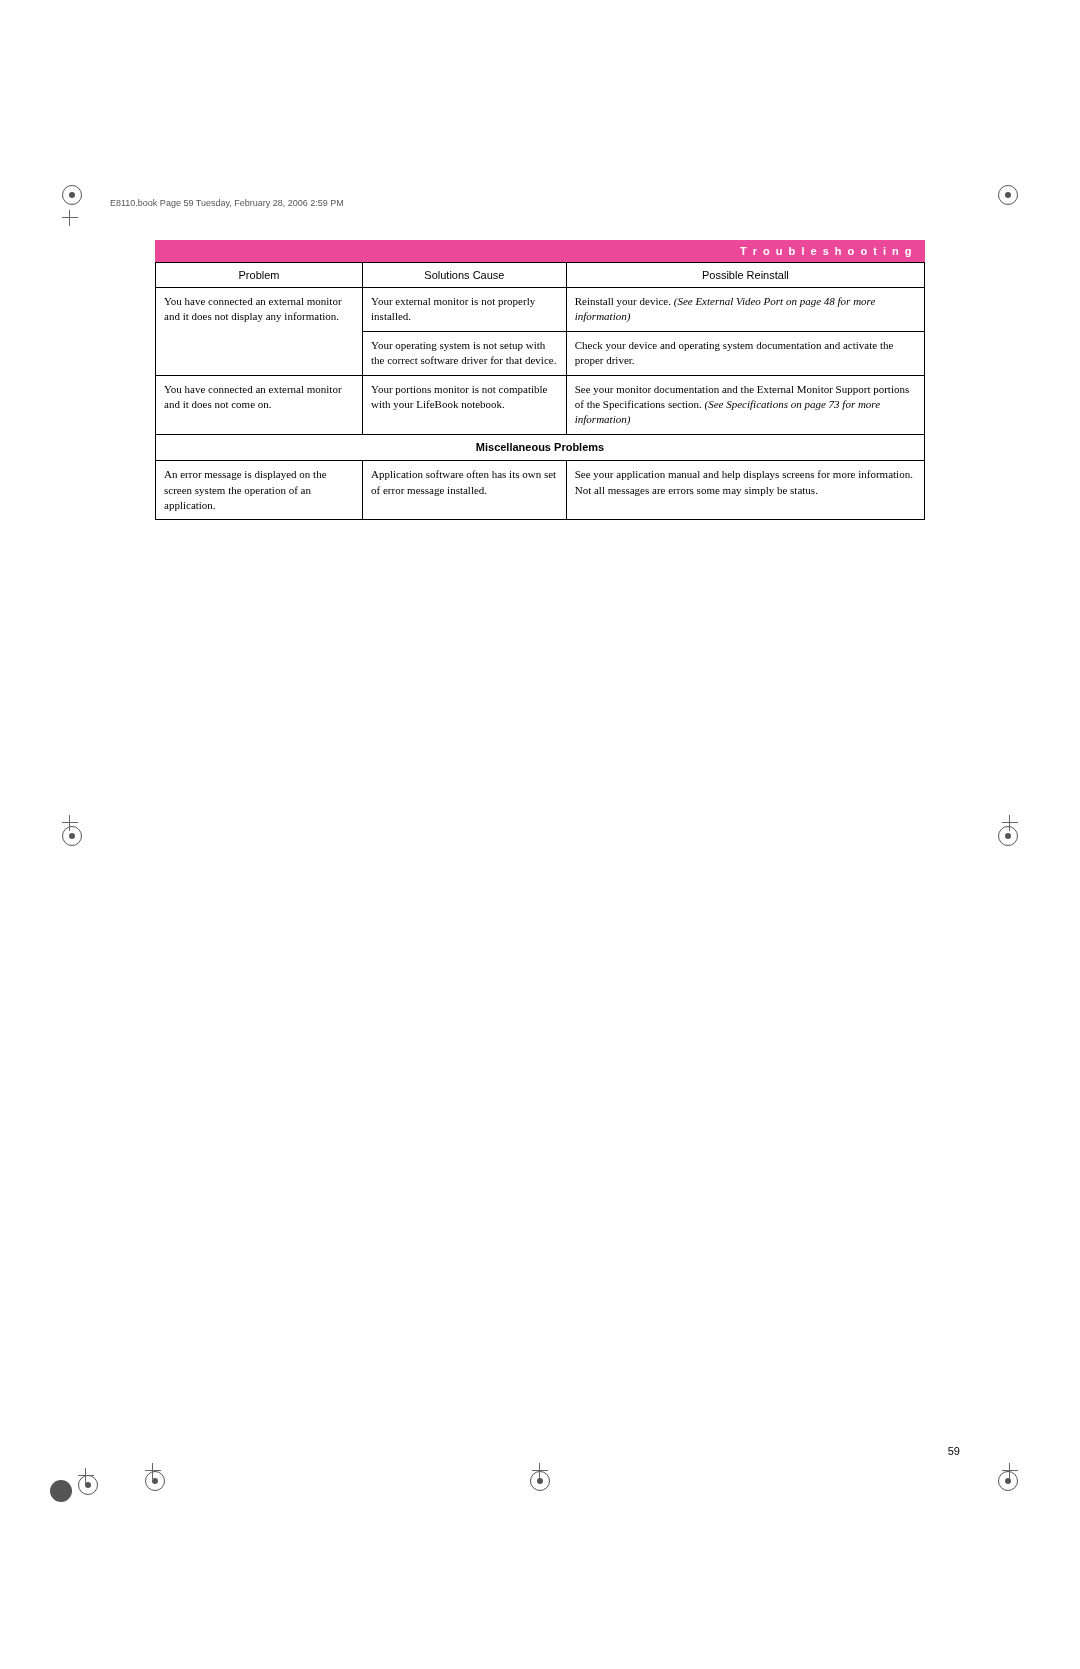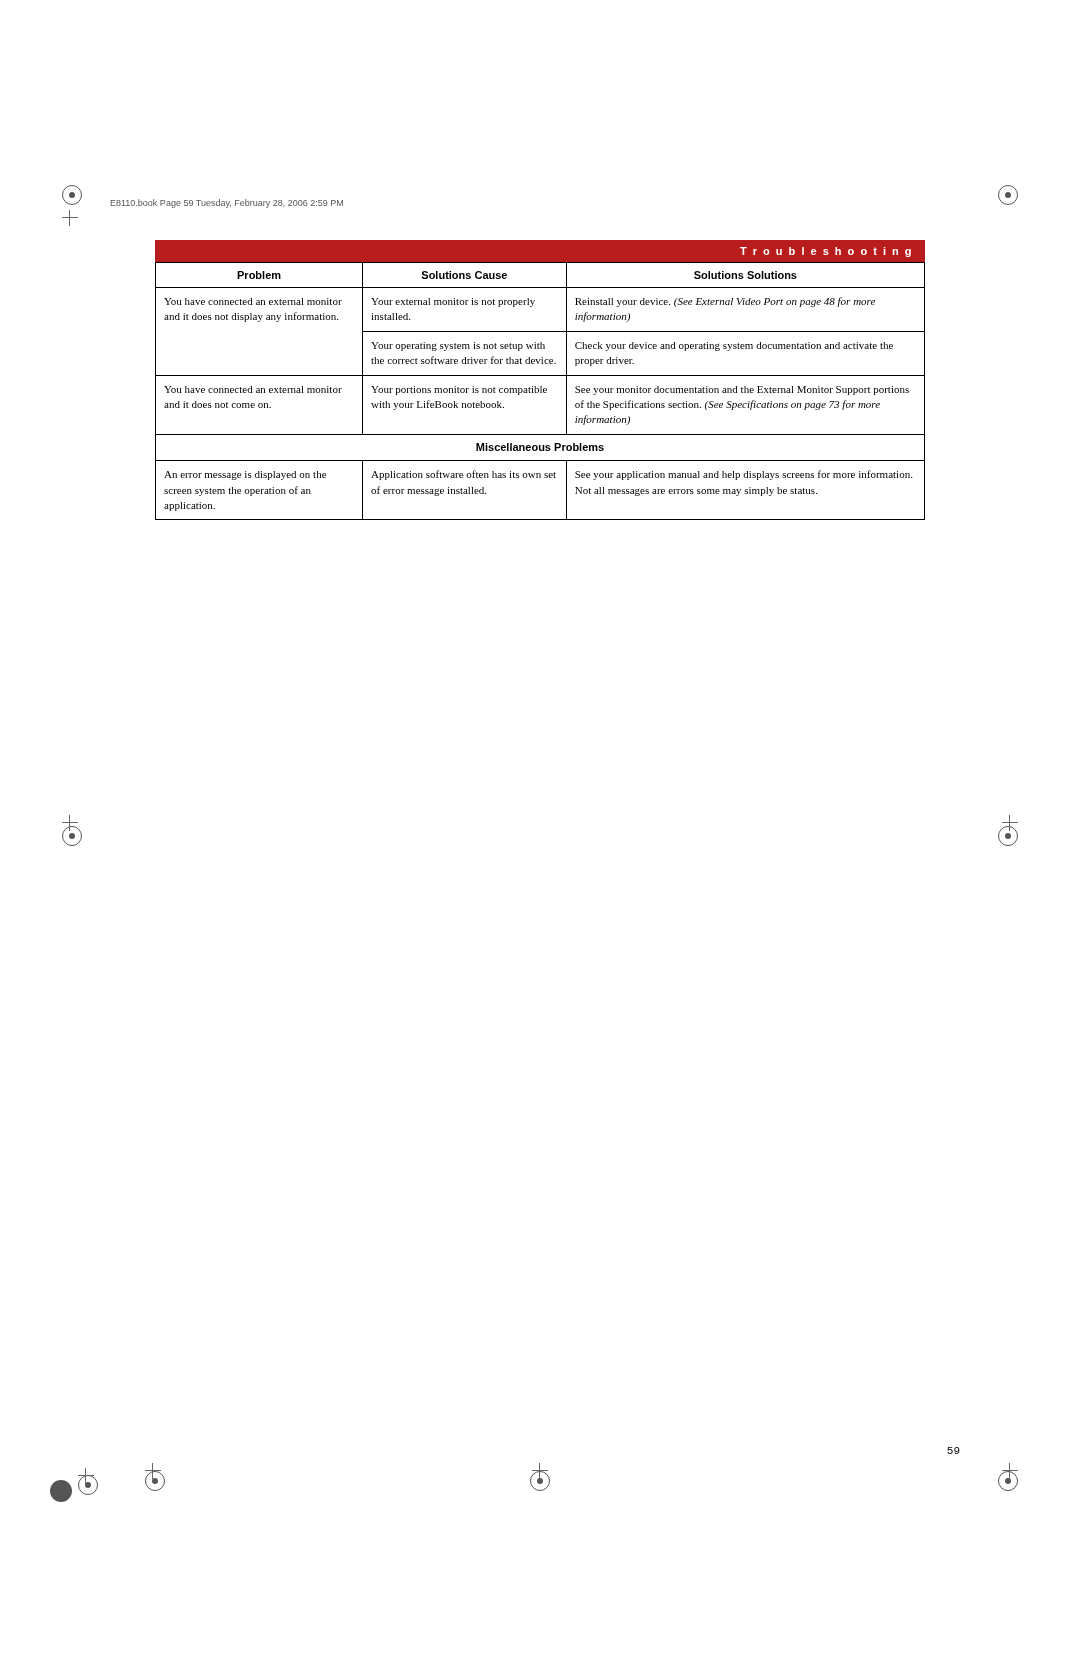--- a/index.html
+++ b/index.html
@@ -59,40 +59,40 @@
     .main-content {
       position: absolute;
       top: 240px;
       left: 155px;
       right: 100px;
       width: 770px;
     }
 
     
     .section-title-bar {
-      background: #b91c1c;
+      background: #ec4899;
       color: #ffffff;
       text-align: right;
       padding: 5px 12px;
       font-size: 11px;
       font-family: Arial, sans-serif;
       font-weight: bold;
       letter-spacing: 1.5px;
       margin-bottom: 0;
     }
 
     
     .trouble-table {
       width: 100%;
       border-collapse: collapse;
       border: 1px solid #000;
     }
 
     .trouble-table th {
-      font-weight: bold;
+      font-weight: normal;
       font-size: 11px;
       font-family: Arial, sans-serif;
       padding: 6px 8px;
       border: 1px solid #000;
       text-align: center;
       background: #fff;
     }
 
     .trouble-table td {
       font-size: 11px;
@@ -115,21 +115,21 @@
     .italic-text {
       font-style: italic;
     }
 
     
     .page-number {
       position: absolute;
       bottom: 130px;
       right: 120px;
       font-size: 11px;
-      font-family: Liberation Mono, monospace;
+      font-family: Liberation Sans, sans-serif;
       color: #000;
       margin-top: 6px;
     }
 
     
     .small-cross {
       position: relative;
       width: 16px;
       height: 16px;
     }
@@ -172,21 +172,21 @@
 
   <div class="main-content">
 
     <div class="section-title-bar">T r o u b l e s h o o t i n g</div>
 
     <table class="trouble-table">
       <thead>
         <tr>
           <th>Problem</th>
           <th>Solutions Cause</th>
-          <th>Solutions Solutions</th>
+          <th>Possible Reinstall</th>
         </tr>
       </thead>
       <tbody>
 
         <tr>
           <td rowspan="2">You have connected an external monitor and it does not display any information.</td>
           <td>Your external monitor is not properly installed.</td>
           <td>
             Reinstall your device. <span class="italic-text">(See External Video Port on page 48 for more information)</span>
           </td>

